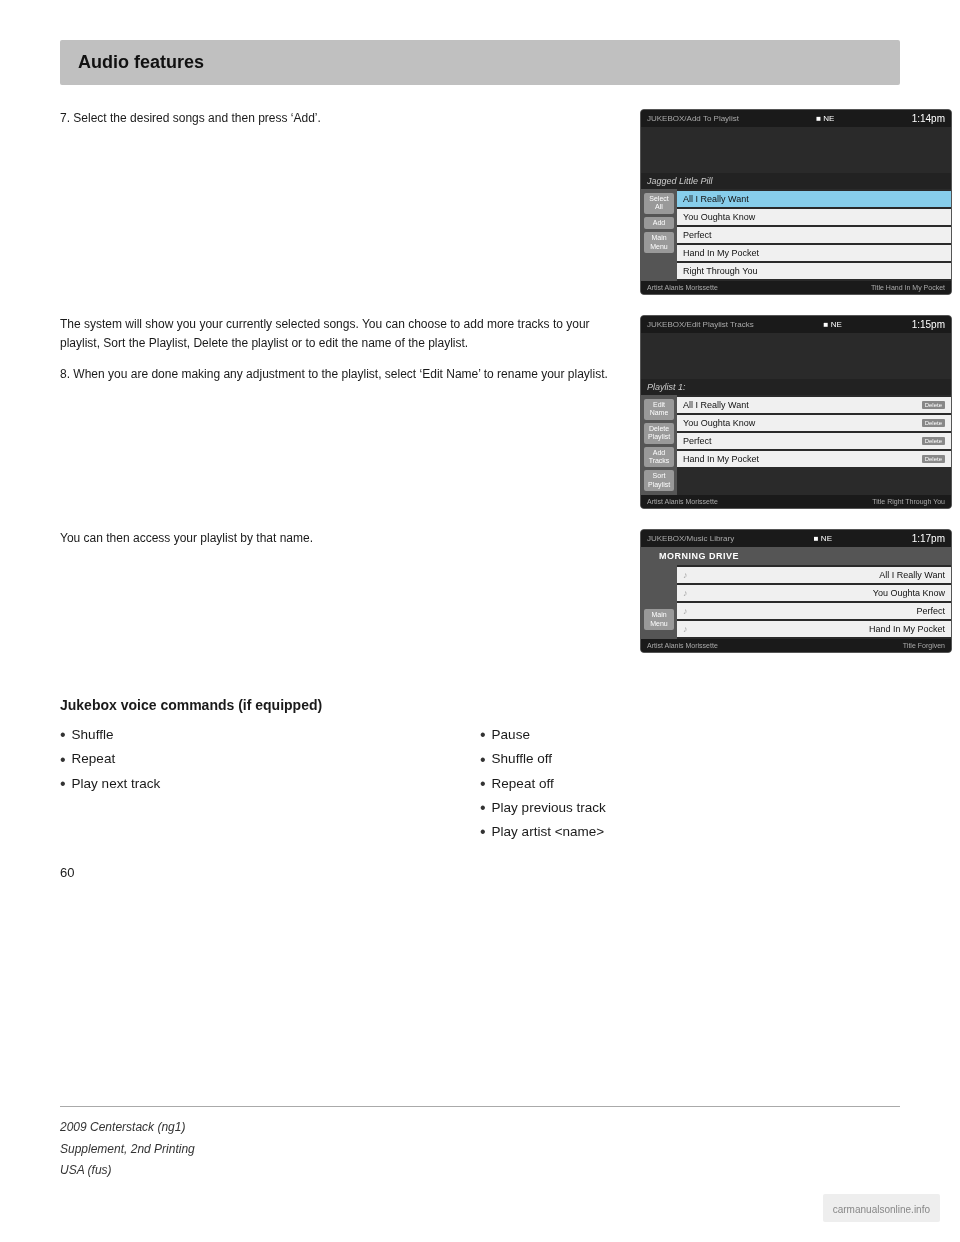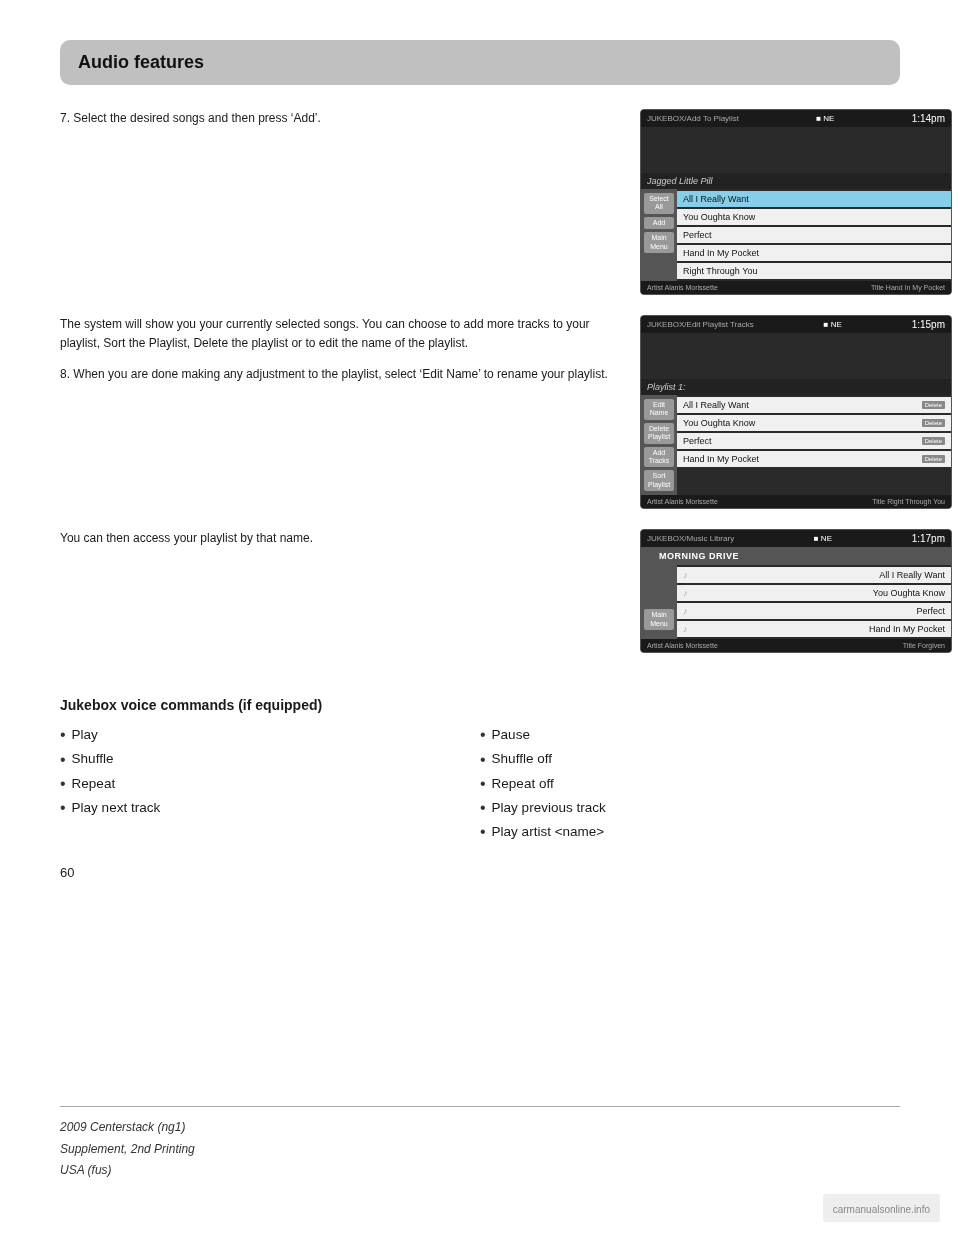--- a/index.html
+++ b/index.html
@@ -20,21 +20,21 @@
       padding: 40px 60px 60px 60px;
       display: flex;
       flex-direction: column;
     }
 
     
     .header-bar {
       background: #c0c0c0;
       padding: 12px 18px;
       margin-bottom: 24px;
-      border-radius: 10px;
+      border-radius: 2px;
     }
 
     .header-bar h1 {
       font-size: 18px;
       font-weight: bold;
       color: #111;
     }
 
     
     .content-section {
@@ -405,23 +405,20 @@
       </div>
     </div>
   </div>
 
   <div class="jukebox-section">
     <p class="section-heading">Jukebox voice commands (if equipped)</p>
 
     <div class="commands-grid">
       <div class="command-column">
         <ul class="command-list">
-          <li>
-              <span>Play</span>
-            </li>
           <li>
               <span>Shuffle</span>
             </li>
           <li>
               <span>Repeat</span>
             </li>
           <li>
               <span>Play next track</span>
             </li>
         </ul>

